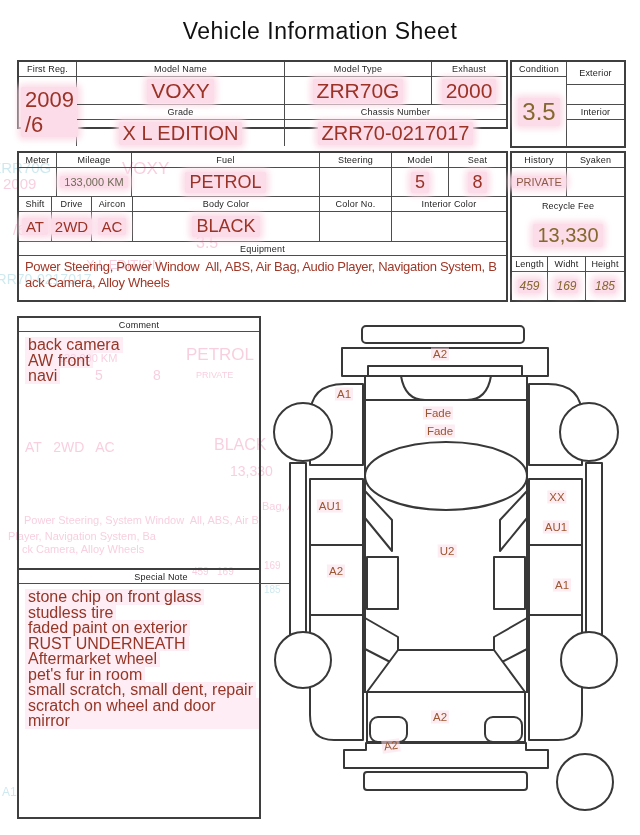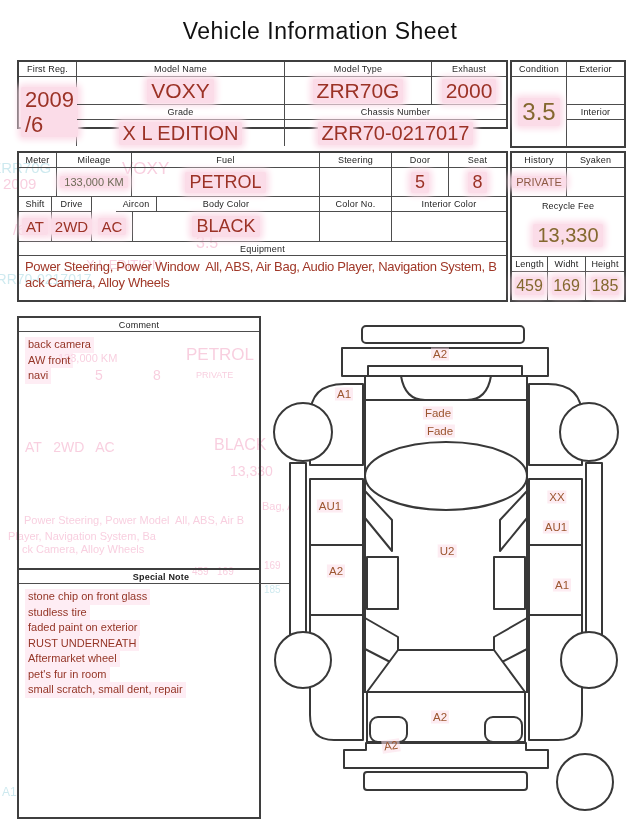--- a/index.html
+++ b/index.html
@@ -14,28 +14,28 @@
   .bb{border-bottom:1px solid #4d4d4d;}
   .hdr{font-size:9px;color:#1c1c1c;letter-spacing:.2px;white-space:nowrap;}
   .hl{background:#fbdce8;box-shadow:0 0 6px 3px #fbdce8;border-radius:2px;
       padding:0 4px;white-space:nowrap;}
   .hl:empty{background:none;box-shadow:none;padding:0;}
   .v-red{color:#9b3226;}
   .v-olive{color:#84682f;}
   .v-grayolive{color:#6d6a56;}
   .v-brown{color:#8d5a44;}
   .fs22{font-size:22px;} .fs21{font-size:21px;} .fs20{font-size:20px;}
-  .fs24{font-size:24px;} .fs18{font-size:18px;} .fs16{font-size:16px;}
+  .fs24{font-size:24px;} .fs18{font-size:18px;} .fs16{font-size:12px;font-style:italic;}
   .fs15{font-size:15px;} .fs11{font-size:11px;}
   .firstreg{white-space:pre-line !important;line-height:25px;text-align:left;}
   .equip{position:absolute;box-sizing:border-box;padding:3px 6px;
          font-size:13px;line-height:16px;letter-spacing:-.3px;color:#a03828;
          white-space:pre-wrap;word-break:break-all;text-align:left;}
   .list-wrap{position:absolute;box-sizing:border-box;padding:5px 0 0 6px;text-align:left;}
-  .note-line{width:max-content;max-width:228px;padding:0 3px;font-size:11px;line-height:15.5px;
+  .note-line{width:max-content;max-width:228px;padding:0 3px;font-size:16px;line-height:15.5px;
              color:#943526;background:rgba(252,216,230,.45);}
   .diagram{position:absolute;left:270px;top:313px;width:365px;height:505px;}
   .dlabels{position:absolute;left:0;top:0;width:365px;height:505px;}
   .dlabel{position:absolute;transform:translate(-50%,-50%);font-size:11.5px;line-height:13px;
           color:#9c5630;background:rgba(251,220,232,.55);padding:0 2px;white-space:nowrap;}
   .ghost-layer{position:absolute;left:0;top:0;width:640px;height:835px;}
   .ghost{position:absolute;opacity:.55;white-space:pre;line-height:1.1;}
   .disclaimer{position:absolute;left:0;top:821px;width:640px;text-align:center;
               font-size:9.5px;letter-spacing:-.2px;color:#3a3a3a;}
 </style>
@@ -56,21 +56,21 @@
       <div class="ghost" style="left: 86px; top: 258px; font-size: 13px; color: rgb(243, 168, 198);">X L EDITION</div>
       <div class="ghost" style="left: -12px; top: 272px; font-size: 14px; color: rgb(166, 216, 226);">ZRR70-0217017</div>
       <div class="ghost" style="left: 58px; top: 352px; font-size: 11px; color: rgb(243, 168, 198);">133,000 KM</div>
       <div class="ghost" style="left: 186px; top: 346px; font-size: 17px; color: rgb(243, 168, 198);">PETROL</div>
       <div class="ghost" style="left: 95px; top: 368px; font-size: 14px; color: rgb(243, 168, 198);">5</div>
       <div class="ghost" style="left: 153px; top: 368px; font-size: 14px; color: rgb(243, 168, 198);">8</div>
       <div class="ghost" style="left: 196px; top: 371px; font-size: 9px; color: rgb(243, 168, 198);">PRIVATE</div>
       <div class="ghost" style="left: 25px; top: 440px; font-size: 14px; color: rgb(243, 168, 198);">AT   2WD   AC</div>
       <div class="ghost" style="left: 214px; top: 436px; font-size: 16px; color: rgb(243, 168, 198);">BLACK</div>
       <div class="ghost" style="left: 230px; top: 464px; font-size: 14px; color: rgb(243, 168, 198);">13,330</div>
-      <div class="ghost" style="left: 24px; top: 514px; font-size: 11px; color: rgb(243, 168, 198);">Power Steering, Power Model  All, ABS, Air B</div>
+      <div class="ghost" style="left: 24px; top: 514px; font-size: 11px; color: rgb(243, 168, 198);">Power Steering, System Window  All, ABS, Air B</div>
       <div class="ghost" style="left: 8px; top: 530px; font-size: 11px; color: rgb(243, 168, 198);">Player, Navigation System, Ba</div>
       <div class="ghost" style="left: 22px; top: 543px; font-size: 11px; color: rgb(243, 168, 198);">ck Camera, Alloy Wheels</div>
       <div class="ghost" style="left: 262px; top: 500px; font-size: 11px; color: rgb(243, 168, 198);">Bag, Au</div>
       <div class="ghost" style="left: 192px; top: 566px; font-size: 10px; color: rgb(243, 168, 198);">459   169</div>
       <div class="ghost" style="left: 264px; top: 560px; font-size: 10px; color: rgb(243, 168, 198);">169</div>
       <div class="ghost" style="left: 264px; top: 584px; font-size: 10px; color: rgb(166, 216, 226);">185</div>
       <div class="ghost" style="left: 2px; top: 786px; font-size: 12px; color: rgb(166, 216, 226);">A1</div>
     </div>
 
   <div class="box" style="left:17px;top:60px;width:491px;height:69px;padding-left:8px;">
@@ -99,36 +99,36 @@
     <div class="cell" style="left:266px;top:58px;width:221px;height:26px;">
       <span class="hl v-red fs20">ZRR70-0217017</span>
     </div>
   </div>
 
   <div class="box" style="left:510px;top:60px;width:116px;height:88px;">
     <div class="cell hdr br bb" style="left:0;top:0;width:55px;height:15px;">Condition</div>
     <div class="cell br" style="left:0;top:15px;width:55px;height:69px;">
       <span class="hl v-olive fs24">3.5</span>
     </div>
-    <div class="cell hdr bb" style="left:55px;top:0;width:57px;height:15px;">Exterior</div>
+    <div class="cell hdr bb" style="left:55px;top:0;width:57px;height:23px;">Exterior</div>
     <div class="cell bb" style="left:55px;top:15px;width:57px;height:28px;">
       <span class="hl"></span>
     </div>
     <div class="cell hdr bb" style="left:55px;top:43px;width:57px;height:15px;">Interior</div>
     <div class="cell" style="left:55px;top:58px;width:57px;height:26px;">
       <span class="hl"></span>
     </div>
   </div>
 
   <div class="box" style="left:17px;top:151px;width:491px;height:151px;">
     <div class="cell hdr br bb" style="left:0;top:0;width:38px;height:15px;">Meter</div>
     <div class="cell hdr br bb" style="left:38px;top:0;width:75px;height:15px;">Mileage</div>
     <div class="cell hdr br bb" style="left:113px;top:0;width:188px;height:15px;">Fuel</div>
     <div class="cell hdr br bb" style="left:301px;top:0;width:72px;height:15px;">Steering</div>
-    <div class="cell hdr br bb" style="left:373px;top:0;width:57px;height:15px;">Door</div>
+    <div class="cell hdr br bb" style="left:373px;top:0;width:57px;height:15px;">Model</div>
     <div class="cell hdr bb" style="left:430px;top:0;width:57px;height:15px;">Seat</div>
 
     <div class="cell br bb" style="left:0;top:15px;width:38px;height:29px;">
       <span class="hl"></span>
     </div>
     <div class="cell br bb" style="left:38px;top:15px;width:75px;height:29px;">
       <span class="hl v-grayolive fs11">133,000 KM</span>
     </div>
     <div class="cell br bb" style="left:113px;top:15px;width:188px;height:29px;">
       <span class="hl v-red fs18">PETROL</span>
@@ -138,21 +138,21 @@
     </div>
     <div class="cell br bb" style="left:373px;top:15px;width:57px;height:29px;">
       <span class="hl v-red fs18">5</span>
     </div>
     <div class="cell bb" style="left:430px;top:15px;width:57px;height:29px;">
       <span class="hl v-red fs18">8</span>
     </div>
 
     <div class="cell hdr br bb" style="left:0;top:44px;width:33px;height:15px;">Shift</div>
     <div class="cell hdr br bb" style="left:33px;top:44px;width:40px;height:15px;">Drive</div>
-    <div class="cell hdr br bb" style="left:73px;top:44px;width:41px;height:15px;margin-left:24px;">Aircon</div>
+    <div class="cell hdr br bb" style="left:73px;top:44px;width:41px;height:15px;">Aircon</div>
     <div class="cell hdr br bb" style="left:114px;top:44px;width:187px;height:15px;">Body Color</div>
     <div class="cell hdr br bb" style="left:301px;top:44px;width:72px;height:15px;">Color No.</div>
     <div class="cell hdr bb" style="left:373px;top:44px;width:114px;height:15px;">Interior Color</div>
 
     <div class="cell br bb" style="left:0;top:59px;width:33px;height:30px;">
       <span class="hl v-red fs15">AT</span>
     </div>
     <div class="cell br bb" style="left:33px;top:59px;width:40px;height:30px;">
       <span class="hl v-red fs15">2WD</span>
     </div>
@@ -203,29 +203,30 @@
   <div class="box" style="left:17px;top:316px;width:244px;height:254px;">
     <div class="cell hdr bb" style="left:0;top:0;width:240px;height:14px;">Comment</div>
     <div class="list-wrap" style="left:0;top:14px;width:240px;height:236px;">
         <div class="note-line">back camera</div>
         <div class="note-line">AW front</div>
         <div class="note-line">navi</div>
       </div>
   </div>
 
   <div class="box" style="left:17px;top:570px;width:244px;height:249px;border-top:none;">
-    <div class="cell hdr bb" style="left:0;top:0;width:284px;height:14px;font-weight:bold;">Special Note</div>
+    <div class="cell hdr bb" style="left:0;top:0;width:284px;height:14px;">Special Note</div>
     <div class="list-wrap" style="left:0;top:14px;width:240px;height:231px;">
         <div class="note-line">stone chip on front glass</div>
         <div class="note-line">studless tire</div>
         <div class="note-line">faded paint on exterior</div>
         <div class="note-line">RUST UNDERNEATH</div>
         <div class="note-line">Aftermarket wheel</div>
         <div class="note-line">pet's fur in room</div>
         <div class="note-line">small scratch, small dent, repair</div>
+        <div class="note-line">scratch on wheel and door mirror</div>
       </div>
   </div>
 
   <div class="diagram">
     <svg width="365" height="505" viewBox="0 0 365 505">
       <g fill="#ffffff" stroke="#383838" stroke-width="2" stroke-linejoin="round">
 
         <path d="M40 152 V104 Q40 71 74 71 H93 V152 Z"></path>
         <rect x="20" y="150" width="16" height="180"></rect>
         <rect x="40" y="166" width="53" height="66"></rect>

